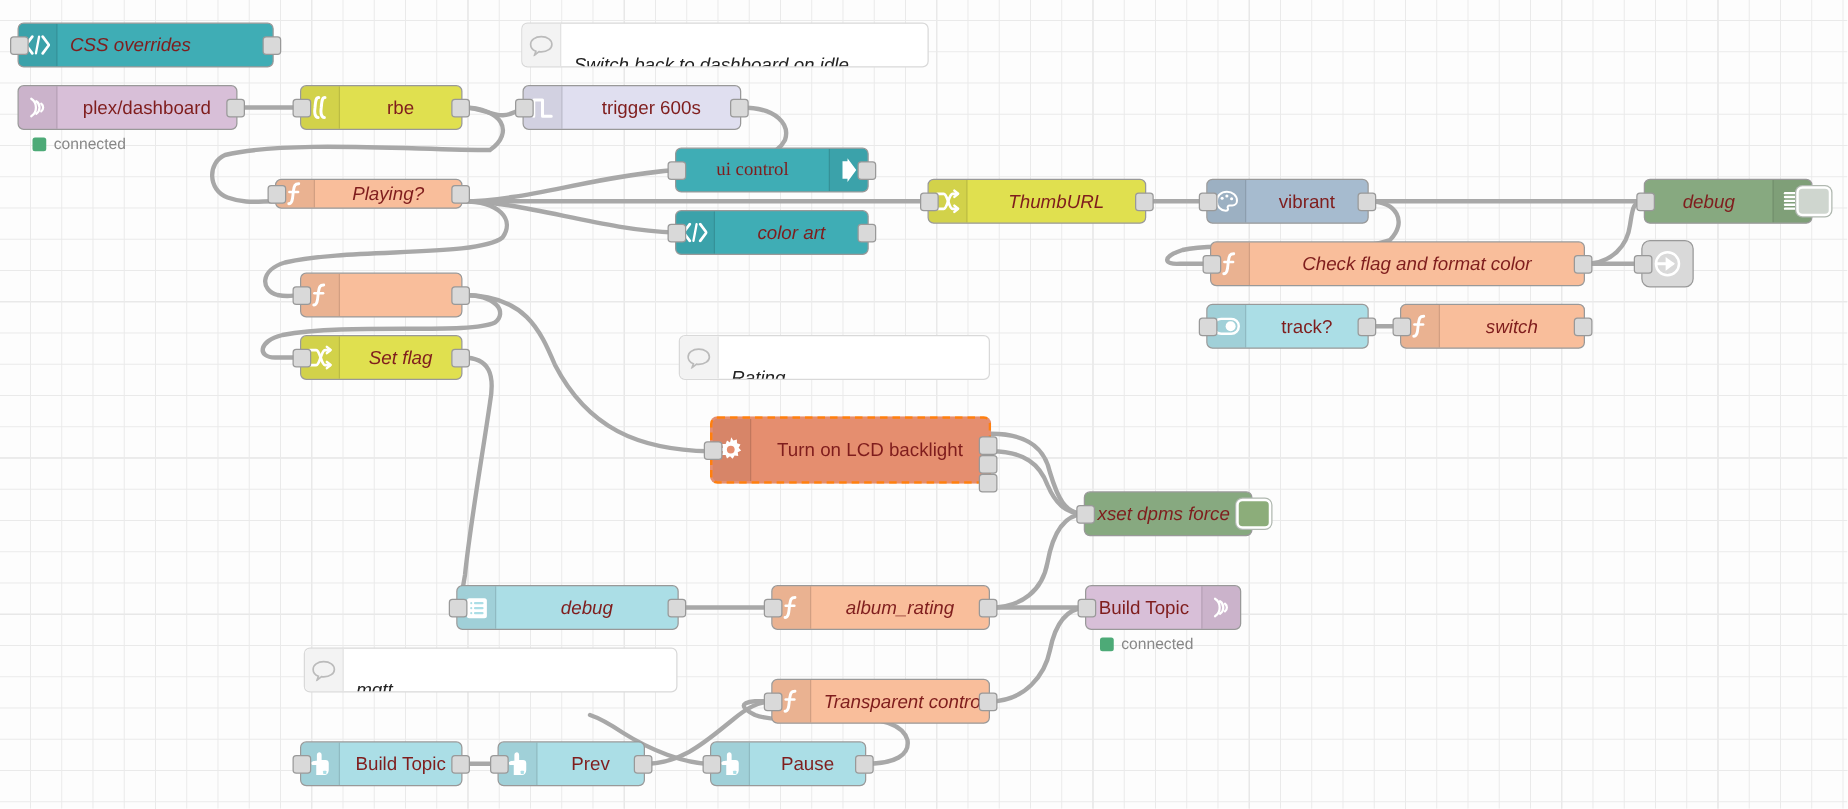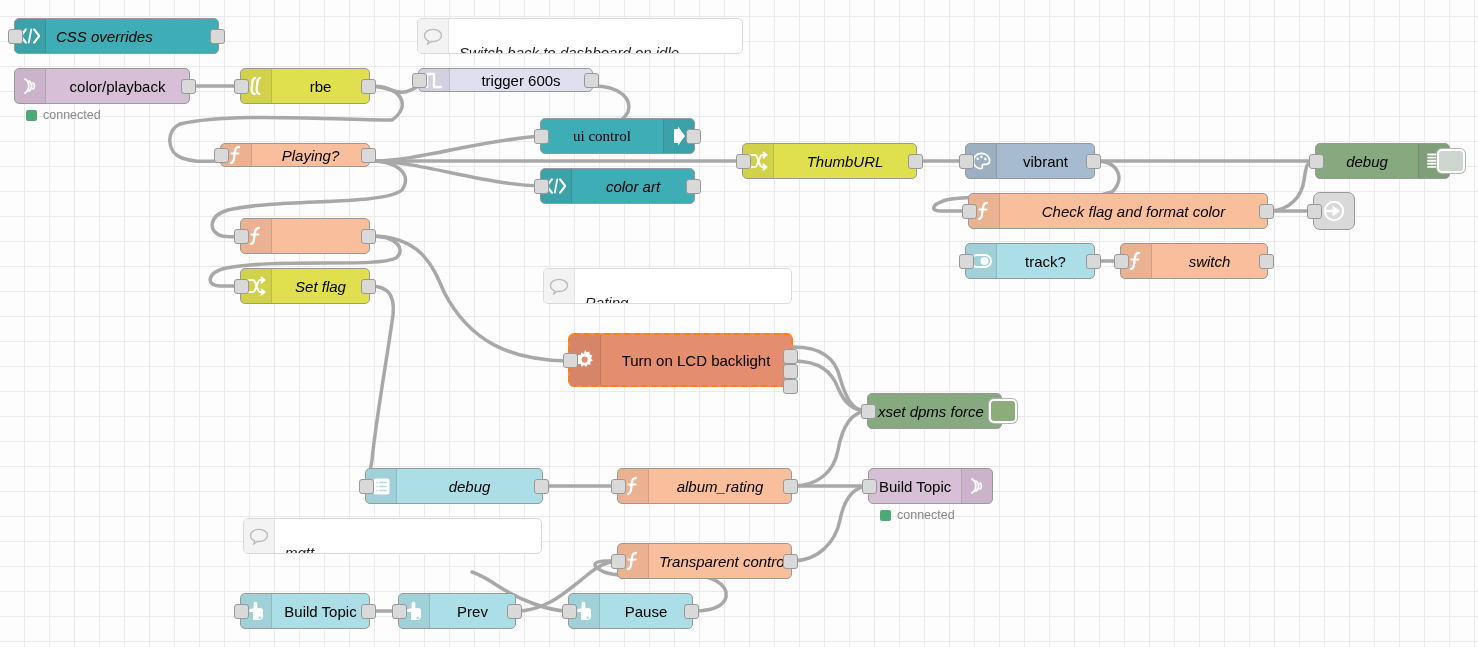--- a/index.html
+++ b/index.html
@@ -37,21 +37,21 @@
     display:flex;align-items:center;justify-content:center;
     background:rgba(0,0,0,0.06);
     border-right:1px solid rgba(0,0,0,0.10);
   }
   .icon-box.right{
     border-right:none;border-left:1px solid rgba(0,0,0,0.10);
     margin-left:auto;
   }
   .label{
     flex:1;padding:0 10px;
-    font-size:15px;color:#000000;
+    font-size:15px;color:#7f1d1d;
     white-space:nowrap;
     display:flex;align-items:center;
   }
   .label.center{justify-content:center;}
   .label.italic{font-style:italic;}
   .label.left{justify-content:flex-start;}
   .port{
     position:absolute;width:13px;height:13px;
     background:#d9d9d9;border:1px solid #999;border-radius:3px;
     top:50%;margin-top:-7px;
@@ -180,21 +180,21 @@
 
   <div class="node" style="left:14px;top:68px;width:176px;height:36px;background:#d8bfd8;">
     <div class="nbody">
       <div class="icon-box">
         <svg class="ic" width="18" height="18" viewBox="0 0 18 18">
             <path d="M4 2 C9 5 9 13 4 16" fill="none" stroke="#fff" stroke-width="1.8" stroke-linecap="round"></path>
             <path d="M8 4 C11.5 6.2 11.5 11.8 8 14" fill="none" stroke="#fff" stroke-width="1.8" stroke-linecap="round"></path>
             <path d="M12 6 C14 7.4 14 10.6 12 12" fill="none" stroke="#fff" stroke-width="1.8" stroke-linecap="round"></path>
           </svg>
       </div>
-      <div class="label center">color/playback</div>
+      <div class="label center">plex/dashboard</div>
     </div>
     <div class="port out"></div>
   </div>
   <div class="status" style="left:26px;top:108px;">
     <span class="dot"></span>
     <span>connected</span>
   </div>
 
   <div class="node" style="left:240px;top:68px;width:130px;height:36px;background:#e0e04f;">
     <div class="nbody">
@@ -203,21 +203,21 @@
             <path d="M7.5 18 C4.5 18 4.5 13 5 10 C5.5 6 5.2 2 8 2" fill="none" stroke="#fff" stroke-width="2.4" stroke-linecap="round"></path>
             <path d="M12.5 18 C9.5 18 9.5 13 10 10 C10.5 6 10.2 2 13 2" fill="none" stroke="#fff" stroke-width="2.4" stroke-linecap="round"></path>
           </svg>
       </div>
       <div class="label center">rbe</div>
     </div>
     <div class="port in"></div>
     <div class="port out"></div>
   </div>
 
-  <div class="node" style="left:418px;top:68px;width:175px;height:24px;background:#e0dff0;">
+  <div class="node" style="left:418px;top:68px;width:175px;height:36px;background:#e0dff0;">
     <div class="nbody">
       <div class="icon-box">
         <svg class="ic" width="18" height="18" viewBox="0 0 18 18">
             <path d="M2 16 L2 3 L9 3 L9 16 L16 16" fill="none" stroke="#fff" stroke-width="2.4" stroke-linejoin="round" stroke-linecap="round"></path>
           </svg>
       </div>
       <div class="label center">trigger 600s</div>
     </div>
     <div class="port in"></div>
     <div class="port out"></div>

